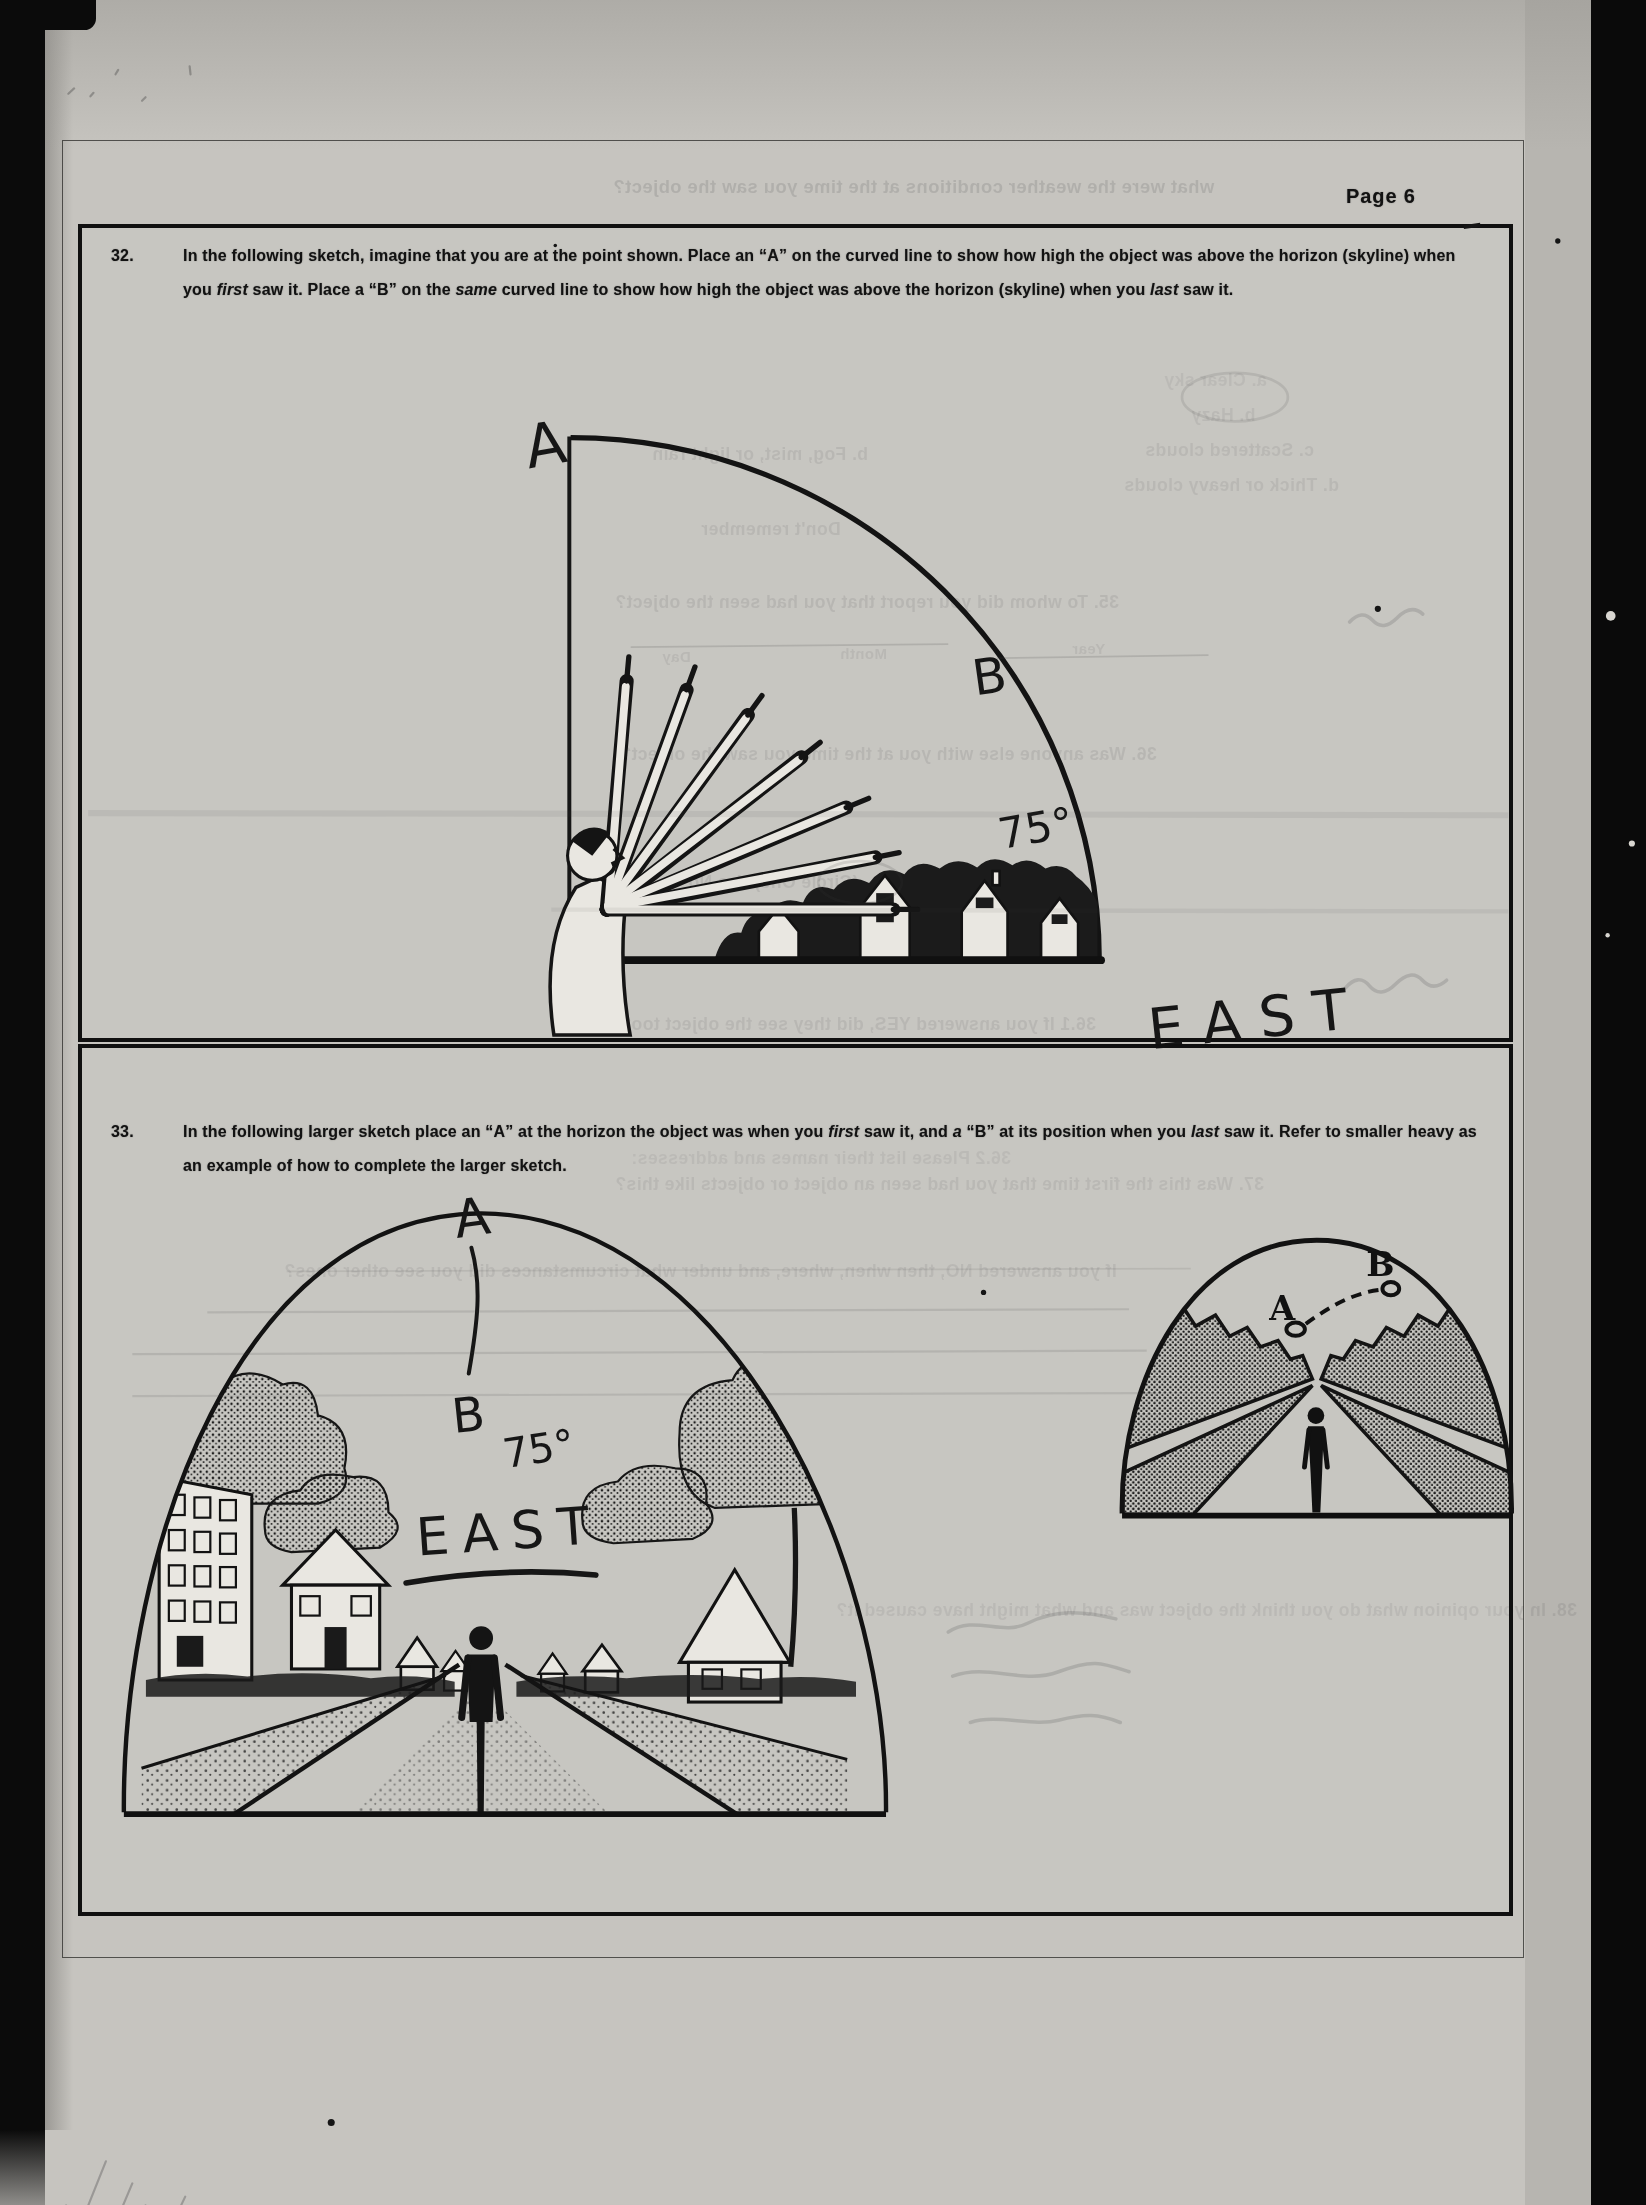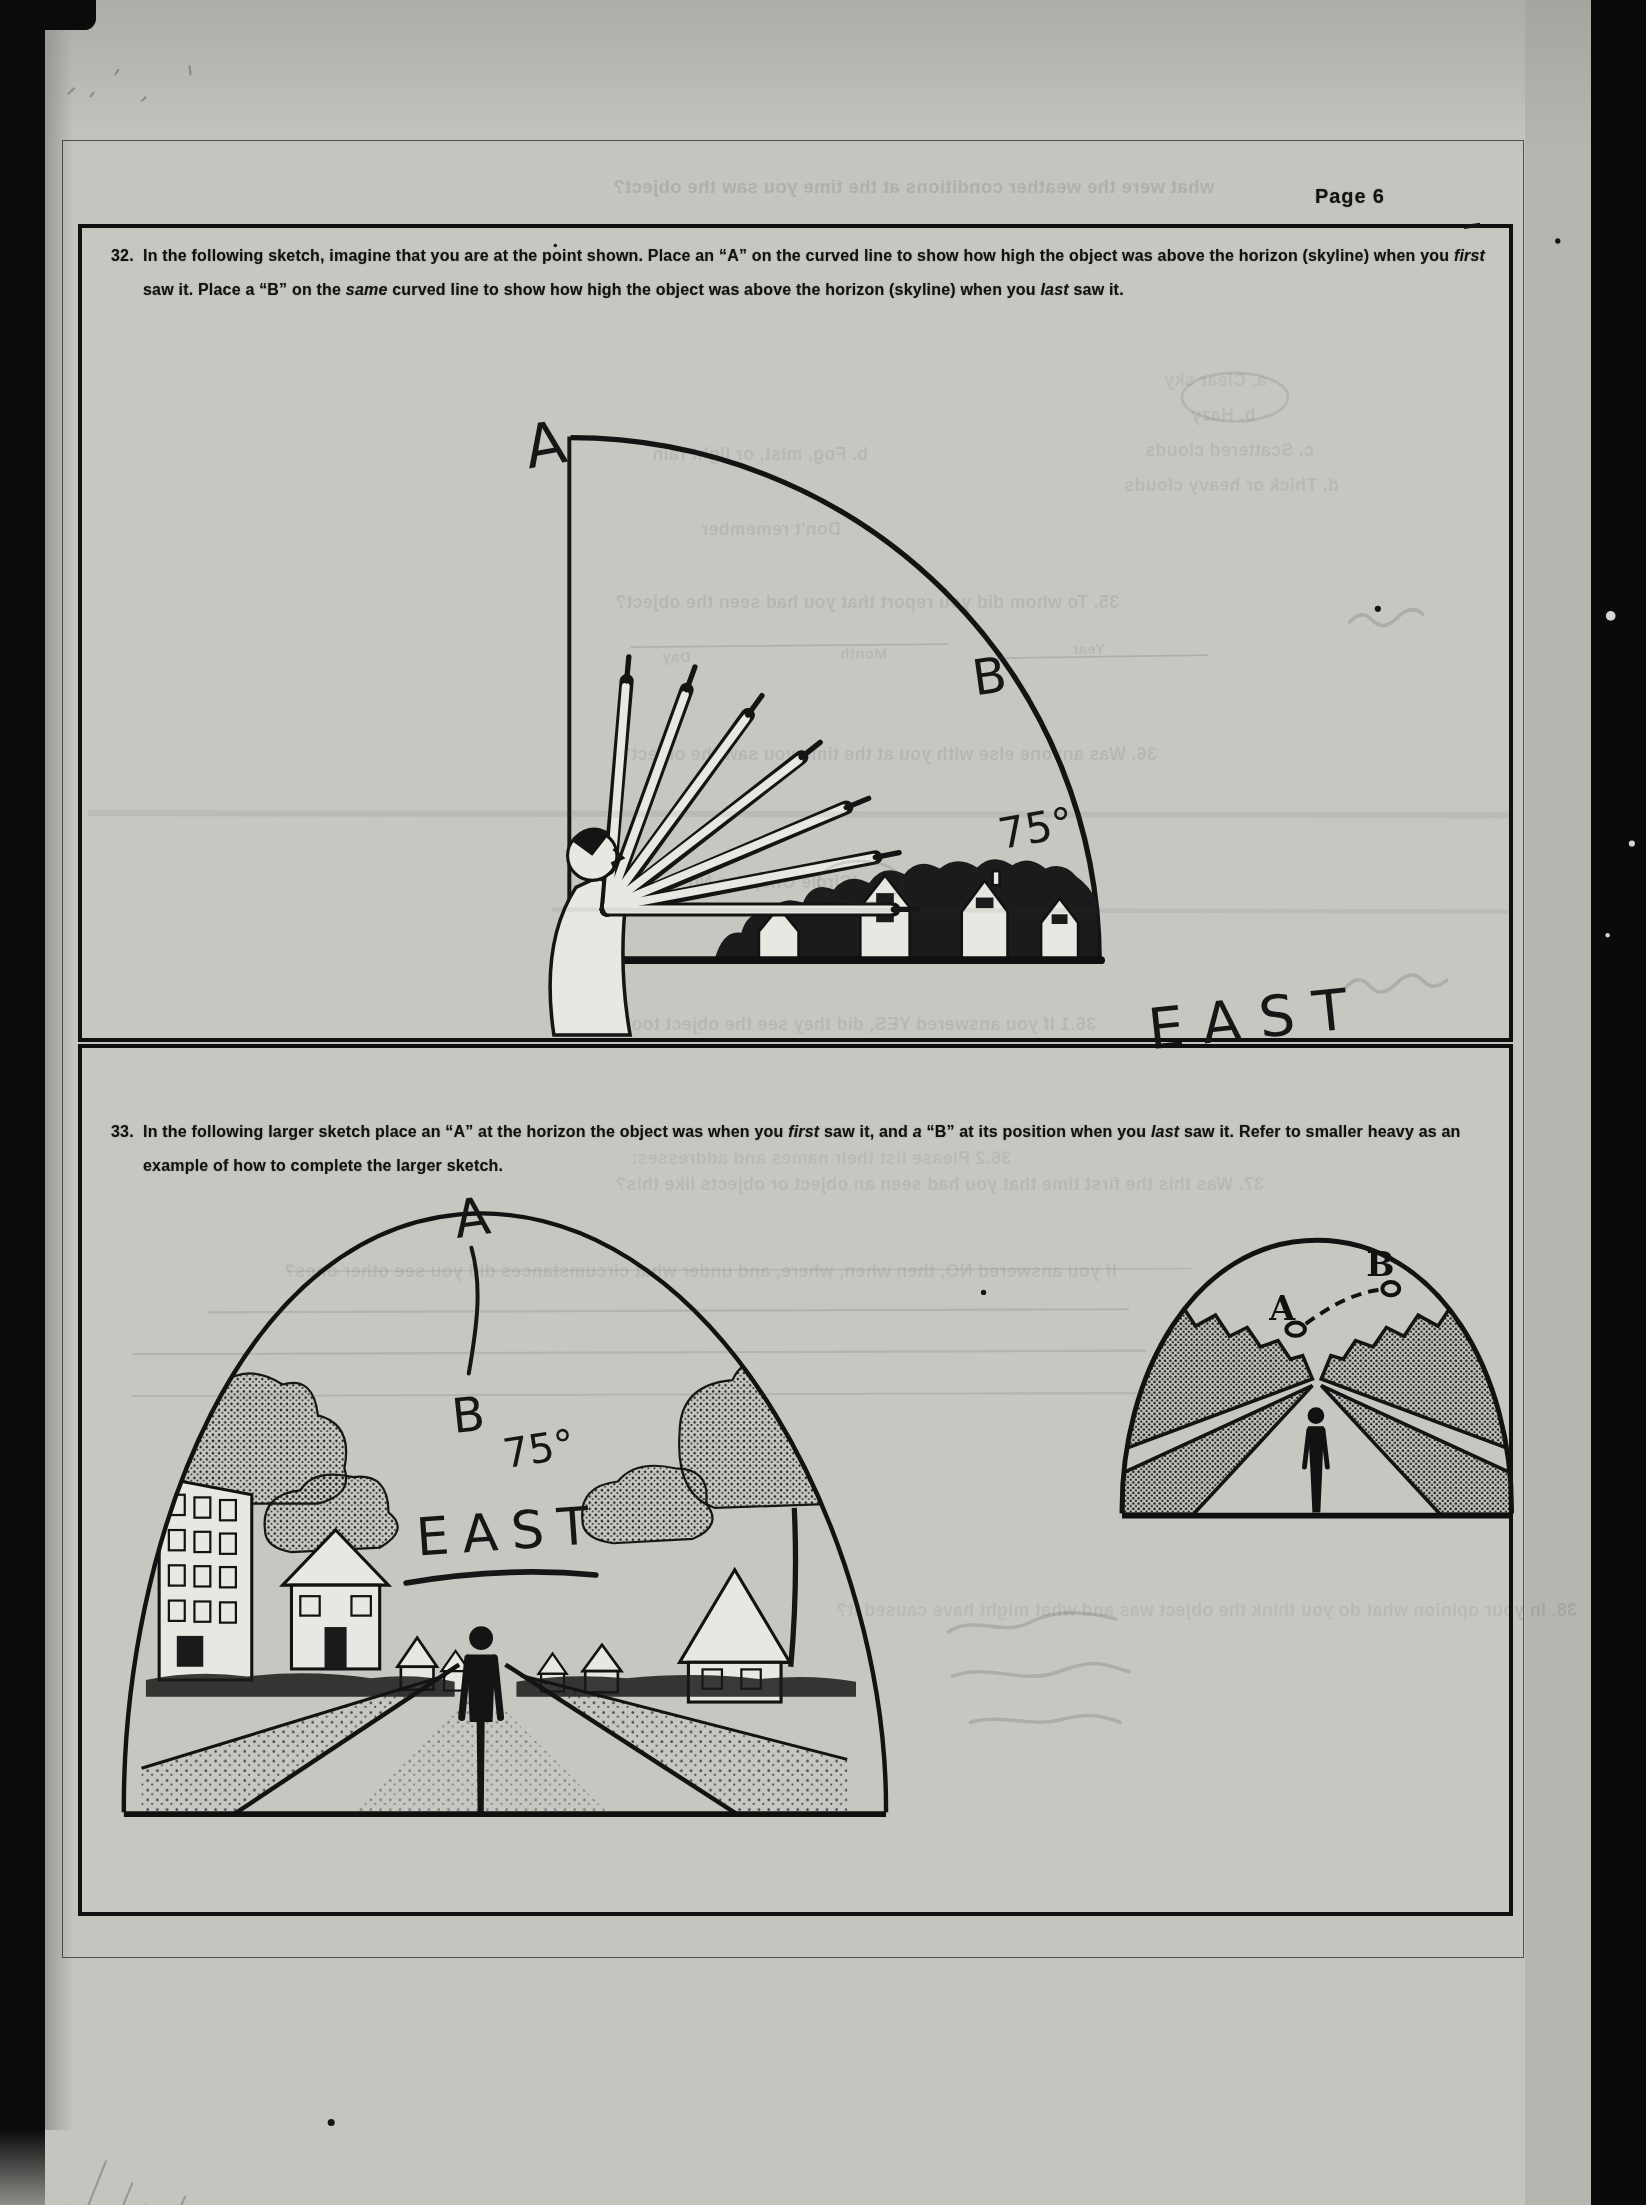--- a/index.html
+++ b/index.html
@@ -16,21 +16,21 @@
   .top-vignette{left:0;top:0;width:1646px;height:150px;background:linear-gradient(rgba(150,148,143,.5),rgba(150,148,143,0));}
   
   .page-frame{left:62px;top:140px;width:1460px;height:1816px;border:1.8px solid rgba(35,34,32,.72);}
   .qbox{border:4px solid #101010;background:rgba(205,203,198,.25);}
   .box32{left:78px;top:224px;width:1427px;height:810px;}
   .box33{left:78px;top:1044px;width:1427px;height:864px;}
   
   .ink{color:#121212;font-weight:700;text-shadow:0 0 1.3px rgba(18,18,18,.42);}
   .qblock{font-size:16px;line-height:34px;letter-spacing:0.2px;}
   .qnum{position:absolute;left:0;top:0;}
-  .qbody{margin-left:32px;}
+  .qbody{margin-left:72px;}
   .pagenum{font-size:20px;letter-spacing:0.9px;}
   
   .bleed{position:absolute;white-space:nowrap;font-weight:700;font-size:17.6px;color:#34343a;
          transform:scaleX(-1);letter-spacing:0.4px;}
   
   .hw{font-family:"DejaVu Sans",sans-serif;fill:#161616;}
   .serifLbl{font-family:"DejaVu Serif",serif;font-weight:700;fill:#111;}
   svg{overflow:visible;}
 </style>
 </head>
@@ -61,21 +61,21 @@
     <div class="bleed" style="left:620px;top:744px;opacity:.14">36. Was anyone else with you at the time you saw the object?</div>
     <div class="bleed" style="left:688px;top:872px;opacity:.13">(Circle One)        Yes        No</div>
     <div class="bleed" style="left:620px;top:1014px;opacity:.13">36.1 If you answered YES, did they see the object too?</div>
     <div class="bleed" style="left:631px;top:1148px;opacity:.10">36.2 Please list their names and addresses:</div>
     <div class="bleed" style="left:615px;top:1174px;opacity:.12">37. Was this the first time that you had seen an object or objects like this?</div>
     <div class="bleed" style="left:284px;top:1261px;opacity:.12">If you answered NO, then when, where, and under what circumstances did you see other ones?</div>
     <div class="bleed" style="left:836px;top:1600px;opacity:.11">38. In your opinion what do you think the object was and what might have caused it?</div>
   </div>
 
   <div class="abs page-frame"></div>
-  <div class="abs ink pagenum" style="left:1315px;top:185px">Page 6</div>
+  <div class="abs ink pagenum" style="left:1346px;top:185px">Page 6</div>
 
   <div class="abs qbox box32"></div>
   <div class="abs ink qblock" style="left:111px;top:239px;width:1376px">
     <span class="qnum">32.</span>
     <div class="qbody">
       <span>In the following sketch, imagine that you are at the point shown.  Place an “A” on the curved line to show how high the object was above the horizon (skyline) when you </span><i>first</i><span> saw it.  Place a “B” on the </span><i>same</i><span> curved line to show how high the object was above the horizon (skyline) when you </span><i>last</i><span> saw it.</span>
     </div>
   </div>
 
   <svg class="abs" style="left:494px;top:387px" width="931" height="701" viewBox="0 0 2110 1590">

